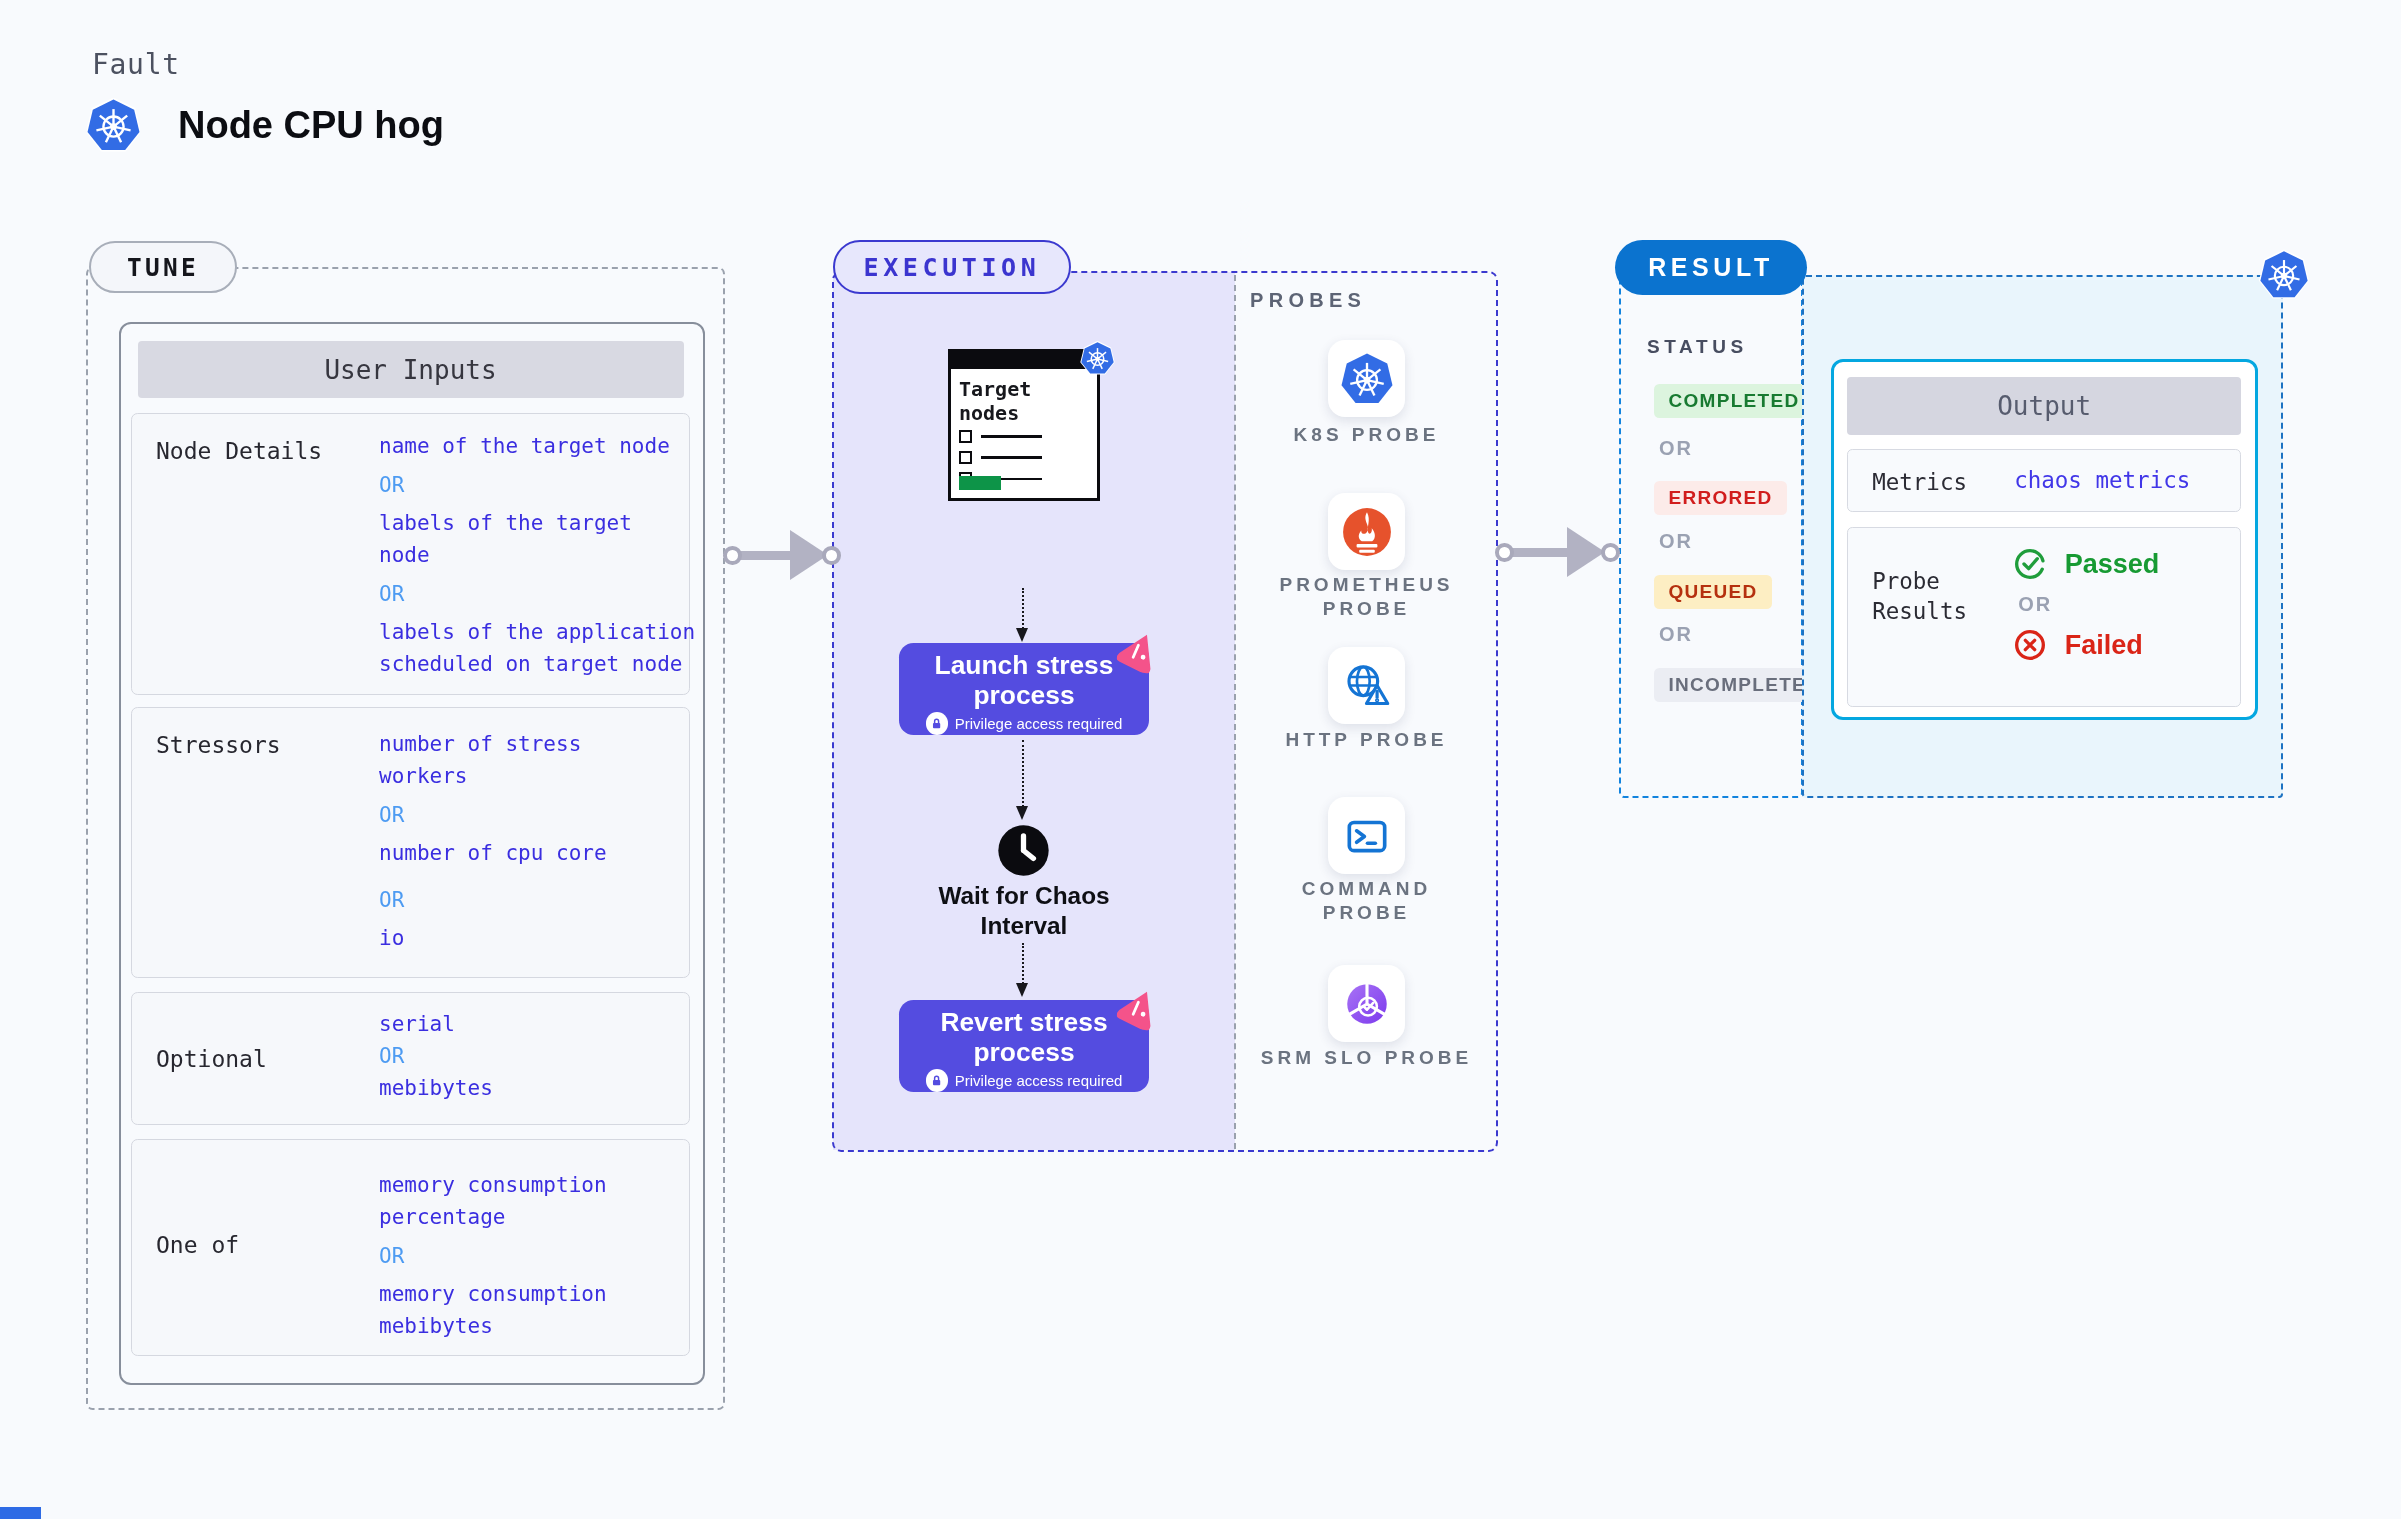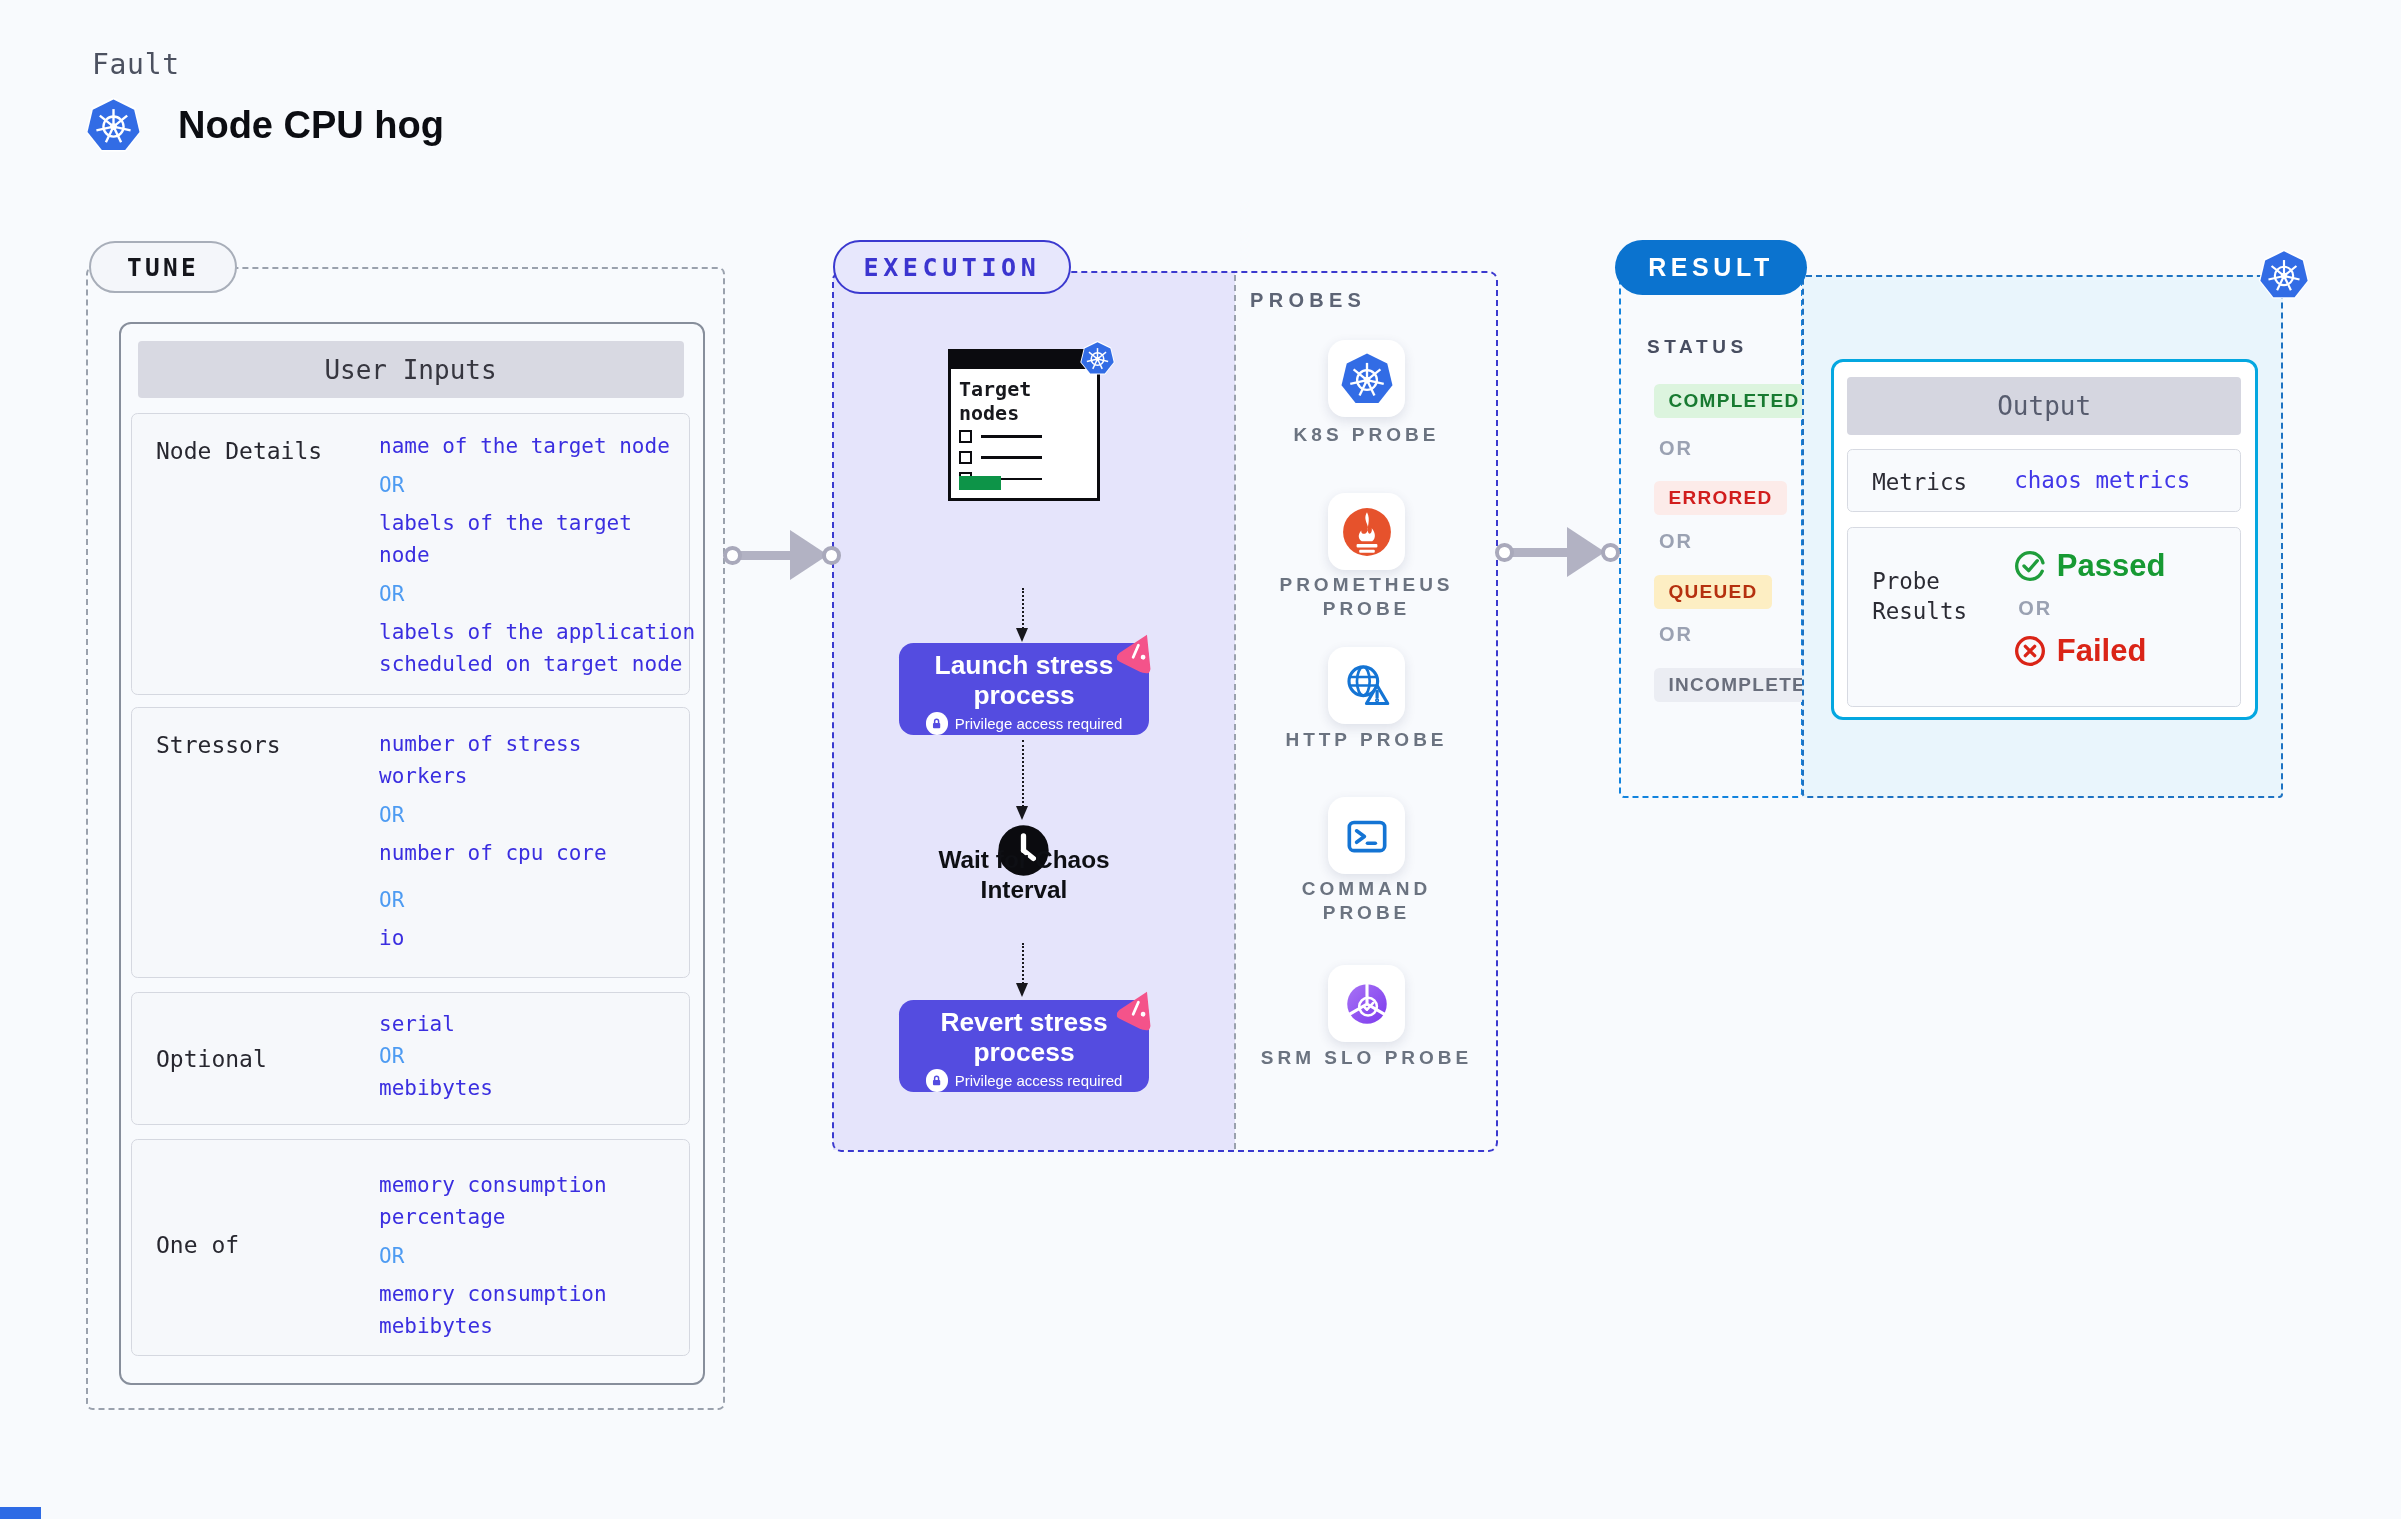--- a/index.html
+++ b/index.html
@@ -46,21 +46,21 @@
   .tw-title{position:absolute;left:8px;top:25px;width:99px;font-size:20px;font-weight:bold;line-height:24px;color:#17181d;}
   .tw-rows{position:absolute;left:8px;top:78px;}
   .tw-row{display:flex;align-items:center;margin-bottom:8px;}
   .tw-check{width:13.2px;height:13.2px;border:2px solid #0b0b0f;box-sizing:border-box;margin-right:9.2px;}
   .tw-line{width:61px;height:2.6px;background:#0b0b0f;}
   .tw-green{position:absolute;left:8px;bottom:8px;width:42px;height:14.5px;background:#0d9448;}
   .tw-badge{position:absolute;right:-18.5px;top:-13.2px;width:37px;height:38px;}
 
   .derive-label{left:892px;top:524px;width:264px;text-align:center;font-size:24.4px;font-weight:bold;line-height:30px;color:#0e0f14;z-index:3;}
   .clock-wrap{left:997px;top:824px;width:53px;height:53px;z-index:3;}
-  .wait-label{left:892px;top:845px;width:264px;text-align:center;font-size:24.4px;font-weight:bold;line-height:30px;color:#0e0f14;z-index:3;}
+  .wait-label{left:892px;top:881px;width:264px;text-align:center;font-size:24.4px;font-weight:bold;line-height:30px;color:#0e0f14;z-index:3;}
 
   .chaos-btn{left:899px;top:643px;width:250px;height:92px;background:#544ce0;border-radius:14.5px;z-index:3;color:#fff;text-align:center;}
   .chaos-btn.revert{top:1000px;}
   .btn-title{margin-top:6.6px;font-size:26.4px;font-weight:bold;line-height:30px;}
   .btn-note{display:flex;align-items:center;justify-content:center;gap:6.6px;margin-top:2.6px;}
   .btn-note span{font-size:15px;}
   .lock-circle{width:22.5px;height:22.5px;border-radius:50%;background:#fff;display:flex;align-items:center;justify-content:center;}
   .pink-mark{position:absolute;top:-13.2px;right:-10.6px;width:42px;height:42px;transform:rotate(8deg);}
 
   
@@ -80,21 +80,21 @@
 
   .cyan-box{left:1802px;top:275px;width:481px;height:523px;border:2.6px dashed #1d72c2;border-radius:4px;background:#e9f5fc;}
   .result-k8s{left:2257px;top:247px;width:54px;height:55px;z-index:4;}
   .output-card{left:1831px;top:359px;width:427px;height:361px;background:#fff;border:3.3px solid #04a7e0;border-radius:12px;box-sizing:border-box;z-index:3;}
   .out-header{position:absolute;left:13.2px;top:14.5px;width:394px;height:58px;background:#d5d6e0;border-radius:4px;display:flex;align-items:center;justify-content:center;font-size:26px;color:#575c6e;}
   .out-row{position:absolute;left:13.2px;width:394px;background:#f8fafd;border:1.3px solid #d7dae2;border-radius:5.3px;box-sizing:border-box;}
   .out-row .o-label{position:absolute;left:24px;font-size:22.5px;line-height:30px;color:#2b2b34;}
   .metrics-value{position:absolute;left:166px;top:17px;font-size:22.5px;color:#4136e8;}
   .pr-col{position:absolute;left:166px;top:20px;}
   .pf-line{display:flex;align-items:center;gap:10.6px;}
-  .pf-line .pf-text{font-size:31px;font-weight:bold;}
+  .pf-line .pf-text{font-size:27px;font-weight:bold;margin-left:8px;}
   .passed-text{color:#179a33;}
   .failed-text{color:#da2417;}
   .pr-or{margin:13.2px 0 13.2px 4px;}
 
   .blue-strip{left:0;top:1507px;width:41px;height:12px;background:#2e6be5;}
 </style>
 </head>
 <body>
 
 <svg width="0" height="0" style="position:absolute">

